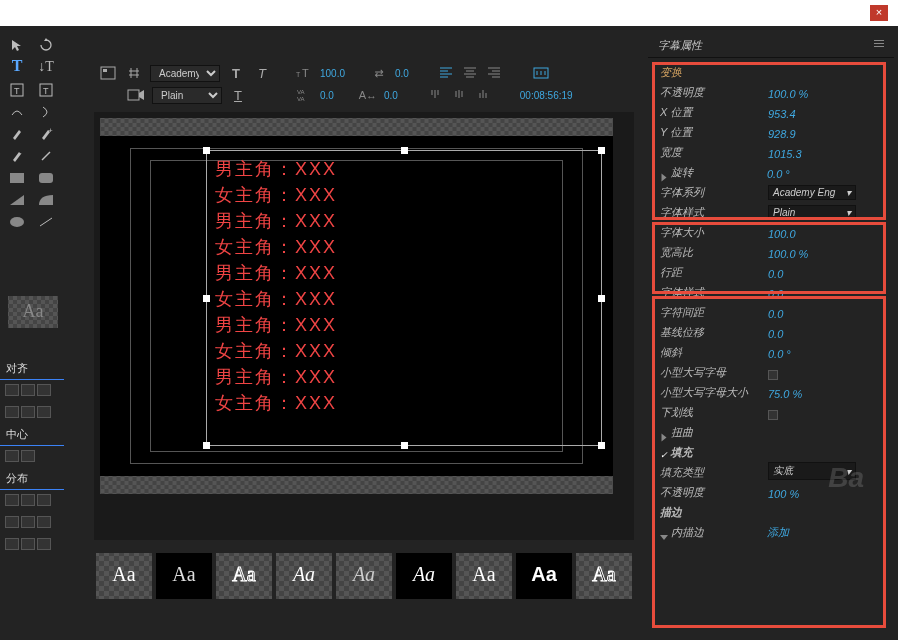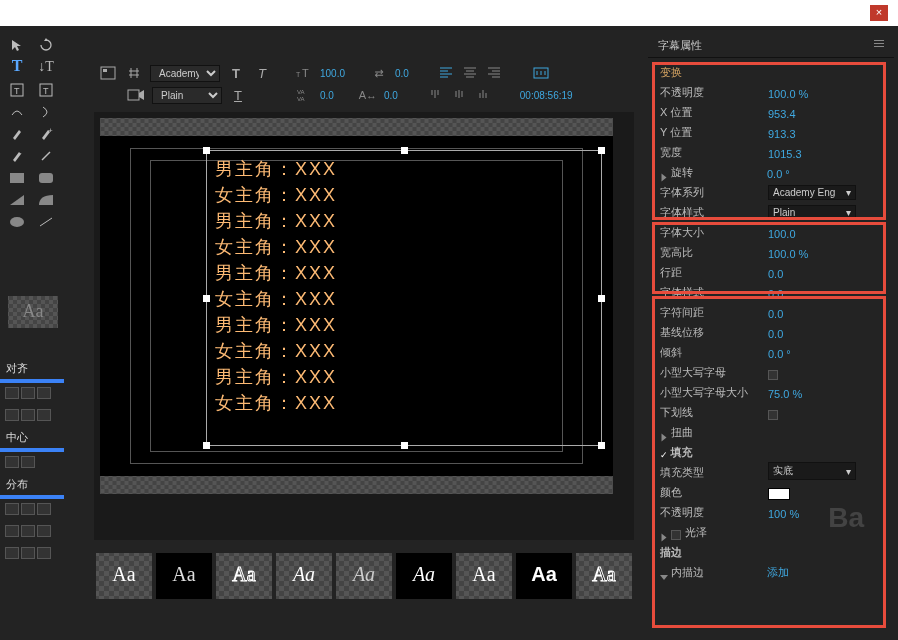--- a/index.html
+++ b/index.html
@@ -11,21 +11,21 @@
 .ltb { position:absolute; left:4px; top:34px; width:56px; height:300px; }
 .tcell { width:26px; height:22px; display:inline-block; text-align:center; line-height:20px; color:#bbb; font-size:14px;}
 .tcell svg { vertical-align:middle;}
 .tcell.active { color:#5aa8ff;}
 
 
 .preview { position:absolute; left:8px; top:296px; width:50px; height:32px; background:repeating-conic-gradient(#555 0% 25%, #444 0% 50%) 50%/8px 8px; color:#888; font-family:'Times New Roman',serif; font-size:18px; text-align:center; line-height:30px; }
 
 
 .leftpanel { position:absolute; left:0; top:358px; width:64px; background:#232323; }
-.sectionhdr { background:#232323; border-bottom:4px solid #3b82f6; padding:3px 6px; font-size:11px; color:#ddd; }
+.sectionhdr { background:#232323; border-bottom:1px solid #3b82f6; padding:3px 6px; font-size:11px; color:#ddd; }
 .iconrow { padding:3px 4px; }
 .iconrow span { display:inline-block; width:14px; height:12px; margin:1px; background:#333; border:1px solid #555;}
 
 
 .maintab { position:absolute; left:94px; top:34px; height:22px; font-size:11px; color:#ccc; padding:3px 6px;margin-top:28px; }
 .menuicon { display:inline-block; margin-left:6px; vertical-align:middle;}
 .menuicon span { display:block; width:10px; height:1px; background:#888; margin:2px 0;}
 
 
 .optbar { position:absolute; left:94px; top:62px; width:540px; height:42px; background:#232323; }
@@ -40,31 +40,31 @@
 .canvas { position:absolute; left:94px; top:112px; width:540px; height:428px; background:#1a1a1a; overflow:auto; }
 .canvas::-webkit-scrollbar { width:14px; height:14px; background:#2a2a2a; }
 .canvas::-webkit-scrollbar-thumb { background:#555; }
 .stage { width:513px; height:376px; background:#000; margin:6px; position:relative;}
 .topbottombar { position:absolute; left:0; width:100%; height:18px; background:repeating-conic-gradient(#555 0% 25%, #444 0% 50%) 50%/8px 8px;}
 .topbottombar.bot { bottom:0;}
 .safe-outer { position:absolute; left:30px; top:30px; right:30px; bottom:30px; border:1px solid #555;}
 .safe-inner { position:absolute; left:50px; top:42px; right:50px; bottom:42px; border:1px solid #555;}
 .selbox { position:absolute; left:106px; top:32px; width:396px; height:296px; border:1px solid #aaa;}
 .handle { position:absolute; width:7px; height:7px; background:#fff;}
-.textblock { position:absolute; left:115px; top:38px; font-family:'Times New Roman', serif; color:#fdba74; font-size:18px; line-height:26px; letter-spacing:2px;}
+.textblock { position:absolute; left:115px; top:38px; font-family:'Times New Roman', serif; color:#ef4444; font-size:18px; line-height:26px; letter-spacing:2px;}
 
 
 .stylestrip { position:absolute; left:94px; top:550px; width:540px; background:#232323;}
 .styletab { padding:3px 6px; font-size:11px; border-bottom:1px solid #111;}
 .thumbs { display:flex; height:52px; }
 .thumb { width:56px; height:46px; margin:3px 2px; text-align:center; line-height:42px; font-size:20px; font-family:'Times New Roman',serif;}
 .checker { background:repeating-conic-gradient(#555 0% 25%, #444 0% 50%) 50%/10px 10px; }
 
 
-.rpanel { position:absolute; left:648px; top:34px; width:246px; height:600px; background:#232323; }
+.rpanel { position:absolute; left:648px; top:34px; width:246px; height:600px; background:#232323;font-style:italic; }
 .rpanelhdr { padding:4px 10px; font-size:11px; color:#ccc; background:#232323; border-bottom:1px solid #111;}
 .props { position:relative; padding:2px 0 0 0; }
 .redbox { position:absolute; border:3px solid #e74c3c; pointer-events:none;}
 .prow { display:flex; height:20px; align-items:flex-end; padding-left:12px;}
 .prow.hdr { color:#aaa; }
 .plabel { width:108px; color:#bbb; font-size:11px;}
 .pval { color:#3fa8e0; font-size:11px;}
 .dropdown { background:#1a1a1a; color:#ccc; font-size:10px; padding:1px 4px; width:88px; display:flex; justify-content:space-between; align-items:center; border:1px solid #111;}
 .cbx { width:10px; height:10px; background:#333; border:1px solid #555;}
 .swatch { width:22px; height:12px; background:#fff; border:1px solid #000;}
@@ -301,21 +301,21 @@
     <div class="prow">
         <span class="plabel">不透明度</span>
         <span class="pval">100.0 %</span>
       </div>
     <div class="prow">
         <span class="plabel">X 位置</span>
         <span class="pval">953.4</span>
       </div>
     <div class="prow">
         <span class="plabel">Y 位置</span>
-        <span class="pval">913.3</span>
+        <span class="pval">928.9</span>
       </div>
     <div class="prow">
         <span class="plabel">宽度</span>
         <span class="pval">1015.3</span>
       </div>
     <div class="prow">
         <span class="tri"></span>
         <span class="plabel" style="width:96px">旋转</span>
         <span class="pval">0.0 °</span>
       </div>
@@ -383,31 +383,22 @@
         <span class="plabel" style="font-weight:700">填充</span>
       </div>
     <div class="prow">
         <span class="plabel">填充类型</span>
         <span class="dropdown">
           <span>实底</span>
           <span>▾</span>
         </span>
       </div>
     <div class="prow">
-        <span class="plabel">颜色</span>
-        <span class="swatch"></span>
-      </div>
-    <div class="prow">
         <span class="plabel">不透明度</span>
         <span class="pval">100 %</span>
-      </div>
-    <div class="prow">
-        <span class="tri"></span>
-        <span class="cbx" style="margin-right:4px"></span>
-        <span class="plabel">光泽</span>
       </div>
     <div class="prow hdr">
         <span class="plabel" style="font-weight:700">描边</span>
       </div>
     <div class="prow">
         <span class="tri open"></span>
         <span class="plabel" style="width:96px">内描边</span>
         <span class="pval">添加</span>
       </div>
 

